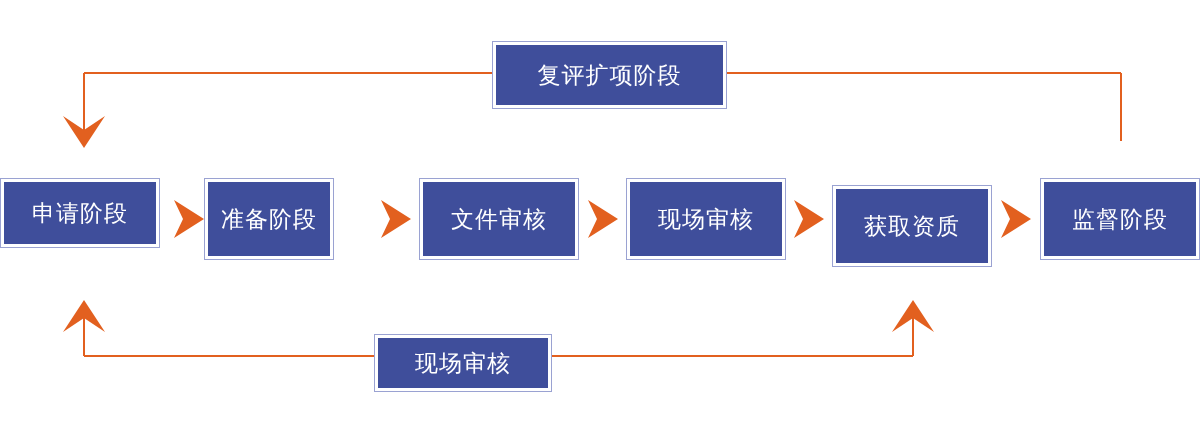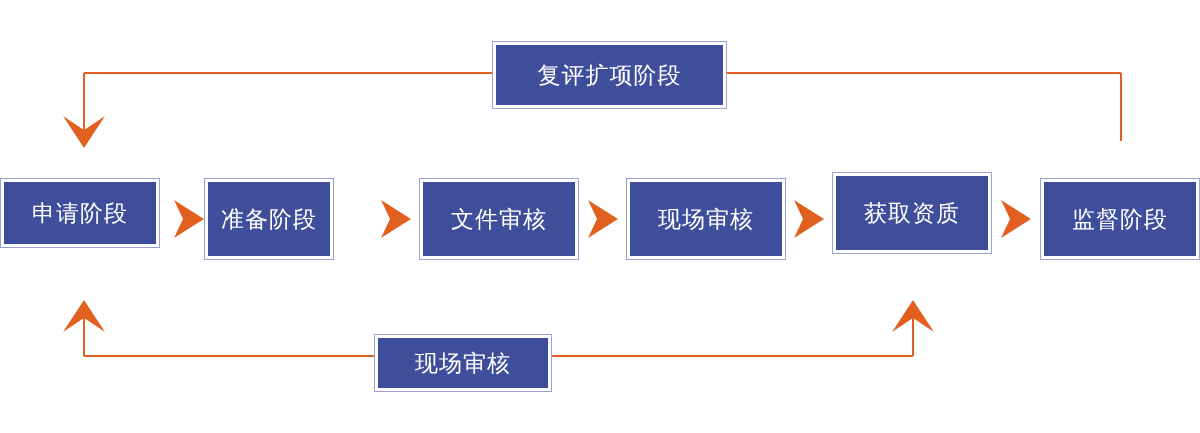--- a/index.html
+++ b/index.html
@@ -118,21 +118,21 @@
       <span class="label">文件审核</span>
     </div>
   </div>
 
   <div class="node" style="left:626px; top:178px; width:160px; height:82px;">
     <div class="inner">
       <span class="label">现场审核</span>
     </div>
   </div>
 
-  <div class="node" style="left:832px; top:172px; width:160px; height:82px;">
+  <div class="node" style="left:832px; top:185px; width:160px; height:82px;">
     <div class="inner">
       <span class="label">获取资质</span>
     </div>
   </div>
 
   <div class="node" style="left:1040px; top:178px; width:160px; height:82px;">
     <div class="inner">
       <span class="label">监督阶段</span>
     </div>
   </div>

